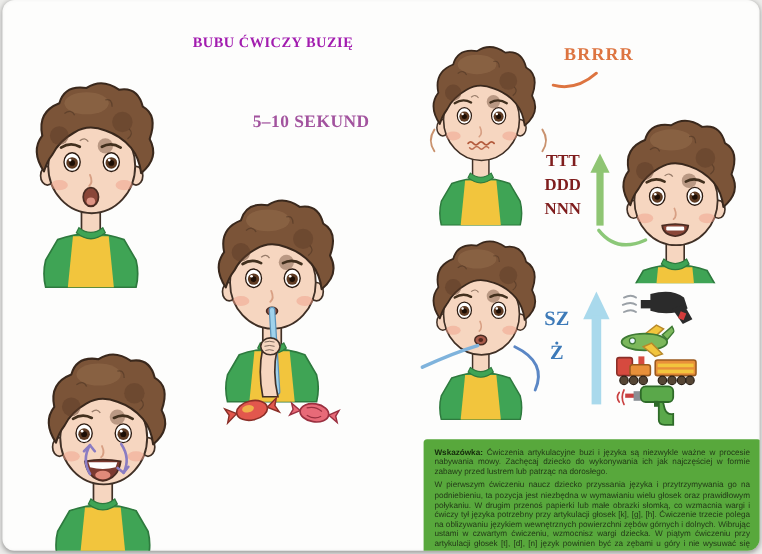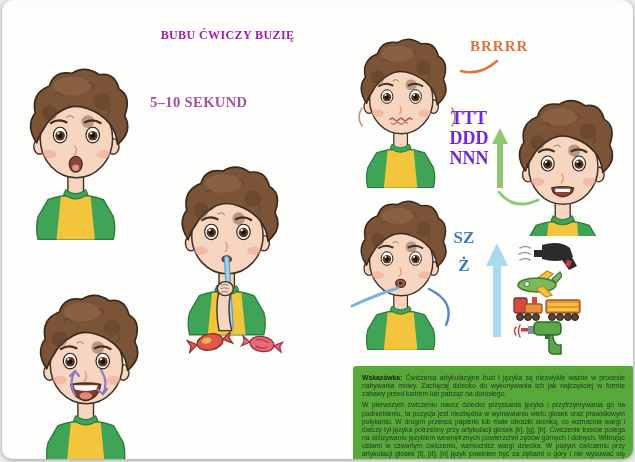--- a/index.html
+++ b/index.html
@@ -3,24 +3,24 @@
 <meta charset="utf-8">
 <style>
   html,body{margin:0;padding:0;}
   body{width:635px;height:462px;background:#ececea;font-family:"Liberation Sans",sans-serif;}
   .photo{position:relative;width:635px;height:462px;overflow:hidden;}
   .page{position:absolute;left:2px;top:0;right:2px;bottom:3px;background:#fdfdfc;
         border-radius:10px;box-shadow:0 1px 4px rgba(0,0,0,.35), inset 0 0 3px rgba(0,0,0,.05);overflow:hidden;}
   .abs{position:absolute;}
   .serif{font-family:"Liberation Serif",serif;font-weight:bold;}
   .title{left:118px;top:28px;width:215px;text-align:center;font-size:12px;letter-spacing:.4px;color:#a21caf;}
-  .duration{left:148px;top:94px;width:158px;text-align:left;font-size:14.5px;letter-spacing:.4px;color:#a2539e;}
+  .duration{left:148px;top:94px;width:158px;text-align:right;font-size:14.5px;letter-spacing:.4px;color:#a2539e;}
   .brrrr{left:468px;top:38px;width:70px;font-size:15px;letter-spacing:1px;color:#dd7440;}
-  .dental{left:442px;top:108px;width:50px;text-align:center;font-size:18px;line-height:20px;color:#6d28d9;}
-  .hushing{left:438px;top:224px;width:48px;text-align:center;font-size:17px;line-height:27.5px;color:#3d7ab8;}
+  .dental{left:442px;top:125px;width:50px;text-align:center;font-size:14px;line-height:20px;color:#7f1d1d;}
+  .hushing{left:438px;top:252px;width:48px;text-align:center;font-size:17px;line-height:27.5px;color:#3d7ab8;}
   .boy{line-height:0;}
   .boy svg{display:block;width:100%;height:auto;}
   .clip{overflow:hidden;}
   .tipbox{left:351px;top:366px;width:281px;height:96px;background:#58a83c;border-radius:3px;
           box-sizing:border-box;padding:8px 9px 6px 9px;color:#233a18;}
   .tipbox p{margin:0 0 3px 0;font-size:6.8px;line-height:1.2;text-align:justify;}
   .tipbox .lbl{font-weight:bold;color:#13280b;}
 </style>
 </head>
 <body>

